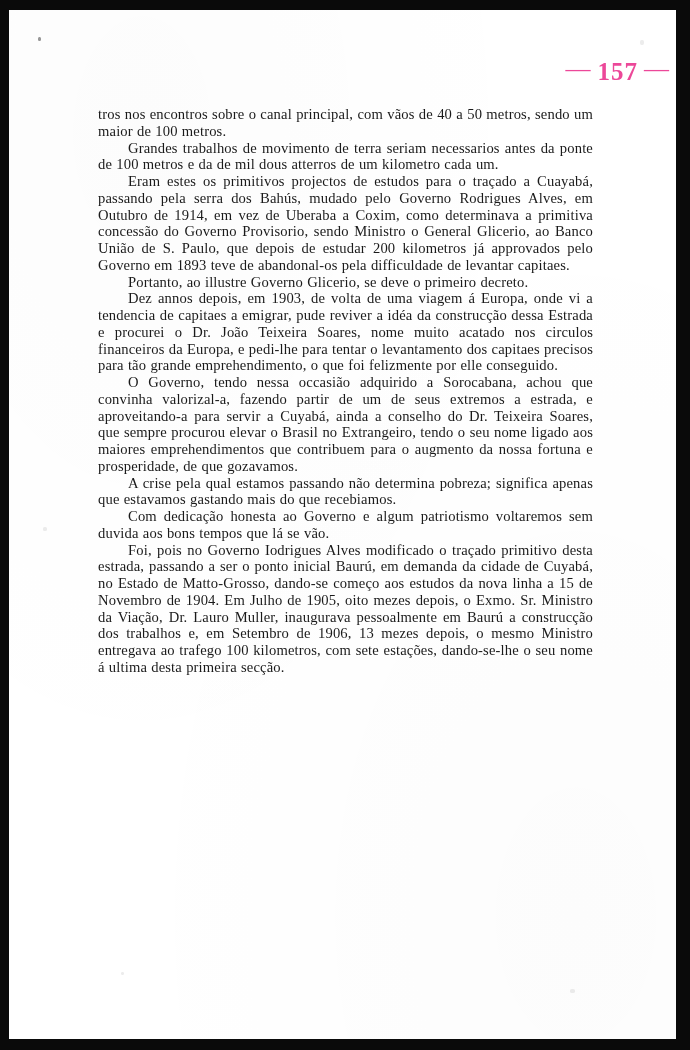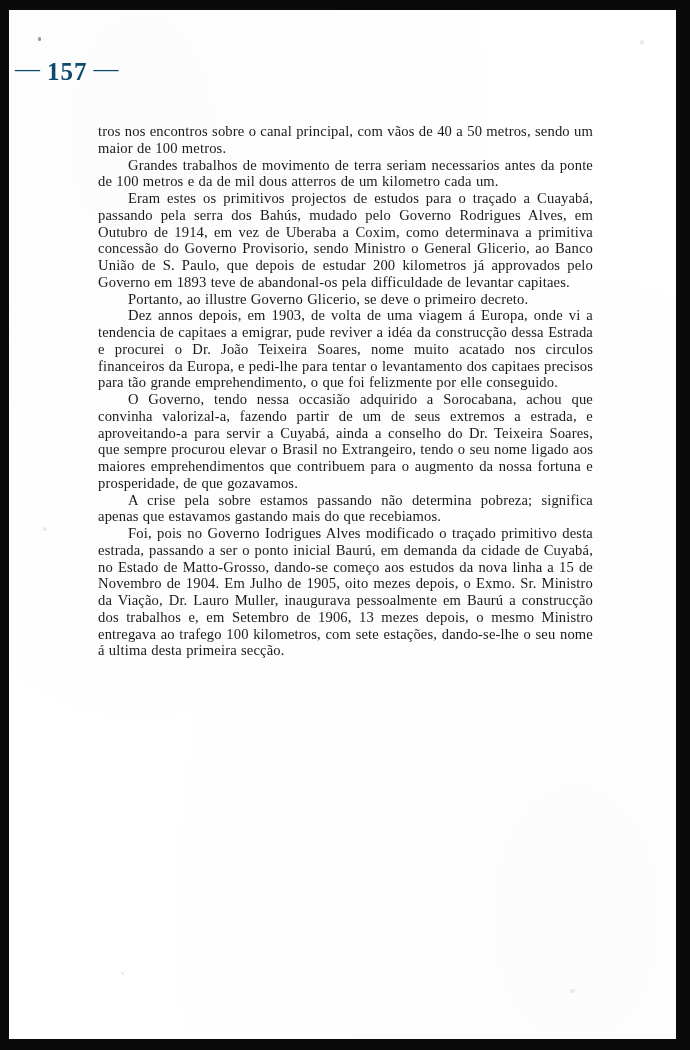--- a/index.html
+++ b/index.html
@@ -53,38 +53,38 @@
     bottom: 0;
     padding: 0;
   }
 
   
   .page-header {
     position: absolute;
     top: 48px;
     left: 0;
     width: 667px;
-    text-align: left;
+    text-align: right;
     font-family: "Liberation Serif", serif;
     font-size: 25px;
     font-weight: 700;
     letter-spacing: 1px;
-    color: #0c4a6e;
+    color: #ec4899;
   }
   .page-header .folio-rule {
     font-weight: 400;
     padding: 0 6px;
     position: relative;
     top: -3px;
   }
 
   
   .text-block {
     position: absolute;
-    top: 113px;
+    top: 96px;
     left: 89px;
     width: 495px;
     font-family: "Liberation Serif", serif;
     font-size: 14.6px;
     line-height: 16.75px;
     color: #1a1a1a;
     text-align: justify;
     text-justify: inter-word;
     -webkit-font-smoothing: none;
   }
@@ -134,19 +134,20 @@
         <span class="folio-rule">—</span><span>157</span><span class="folio-rule">—</span>
       </div>
 
       <div class="text-block">
         <p class="continuation">tros nos encontros sobre o canal principal, com vãos de 40 a 50 metros, sendo um maior de 100 metros.</p>
         <p>Grandes trabalhos de movimento de terra seriam necessarios antes da ponte de 100 metros e da de mil dous atterros de um kilometro cada um.</p>
         <p>Eram estes os primitivos projectos de estudos para o traçado a Cuayabá, passando pela serra dos Bahús, mudado pelo Governo Rodrigues Alves, em Outubro de 1914, em vez de Uberaba a Coxim, como determinava a primitiva concessão do Governo Provisorio, sendo Ministro o General Glicerio, ao Banco União de S. Paulo, que depois de estudar 200 kilometros já approvados pelo Governo em 1893 teve de abandonal-os pela difficuldade de levantar capitaes.</p>
         <p>Portanto, ao illustre Governo Glicerio, se deve o primeiro decreto.</p>
         <p>Dez annos depois, em 1903, de volta de uma viagem á Europa, onde vi a tendencia de capitaes a emigrar, pude reviver a idéa da construcção dessa Estrada e procurei o Dr. João Teixeira Soares, nome muito acatado nos circulos financeiros da Europa, e pedi-lhe para tentar o levantamento dos capitaes precisos para tão grande emprehendimento, o que foi felizmente por elle conseguido.</p>
         <p>O Governo, tendo nessa occasião adquirido a Sorocabana, achou que convinha valorizal-a, fazendo partir de um de seus extremos a estrada, e aproveitando-a para servir a Cuyabá, ainda a conselho do Dr. Teixeira Soares, que sempre procurou elevar o Brasil no Extrangeiro, tendo o seu nome ligado aos maiores emprehendimentos que contribuem para o augmento da nossa fortuna e prosperidade, de que gozavamos.</p>
-        <p>A crise pela sobre estamos passando não determina pobreza; significa apenas que estavamos gastando mais do que recebiamos.</p>
+        <p>A crise pela qual estamos passando não determina pobreza; significa apenas que estavamos gastando mais do que recebiamos.</p>
+        <p>Com dedicação honesta ao Governo e algum patriotismo voltaremos sem duvida aos bons tempos que lá se vão.</p>
         <p>Foi, pois no Governo Iodrigues Alves modificado o traçado primitivo desta estrada, passando a ser o ponto inicial Baurú, em demanda da cidade de Cuyabá, no Estado de Matto-Grosso, dando-se começo aos estudos da nova linha a 15 de Novembro de 1904. Em Julho de 1905, oito mezes depois, o Exmo. Sr. Ministro da Viação, Dr. Lauro Muller, inaugurava pessoalmente em Baurú a construcção dos trabalhos e, em Setembro de 1906, 13 mezes depois, o mesmo Ministro entregava ao trafego 100 kilometros, com sete estações, dando-se-lhe o seu nome á ultima desta primeira secção.</p>
       </div>
 
     </div>
   </div>
 </div>
 
 </body></html>

